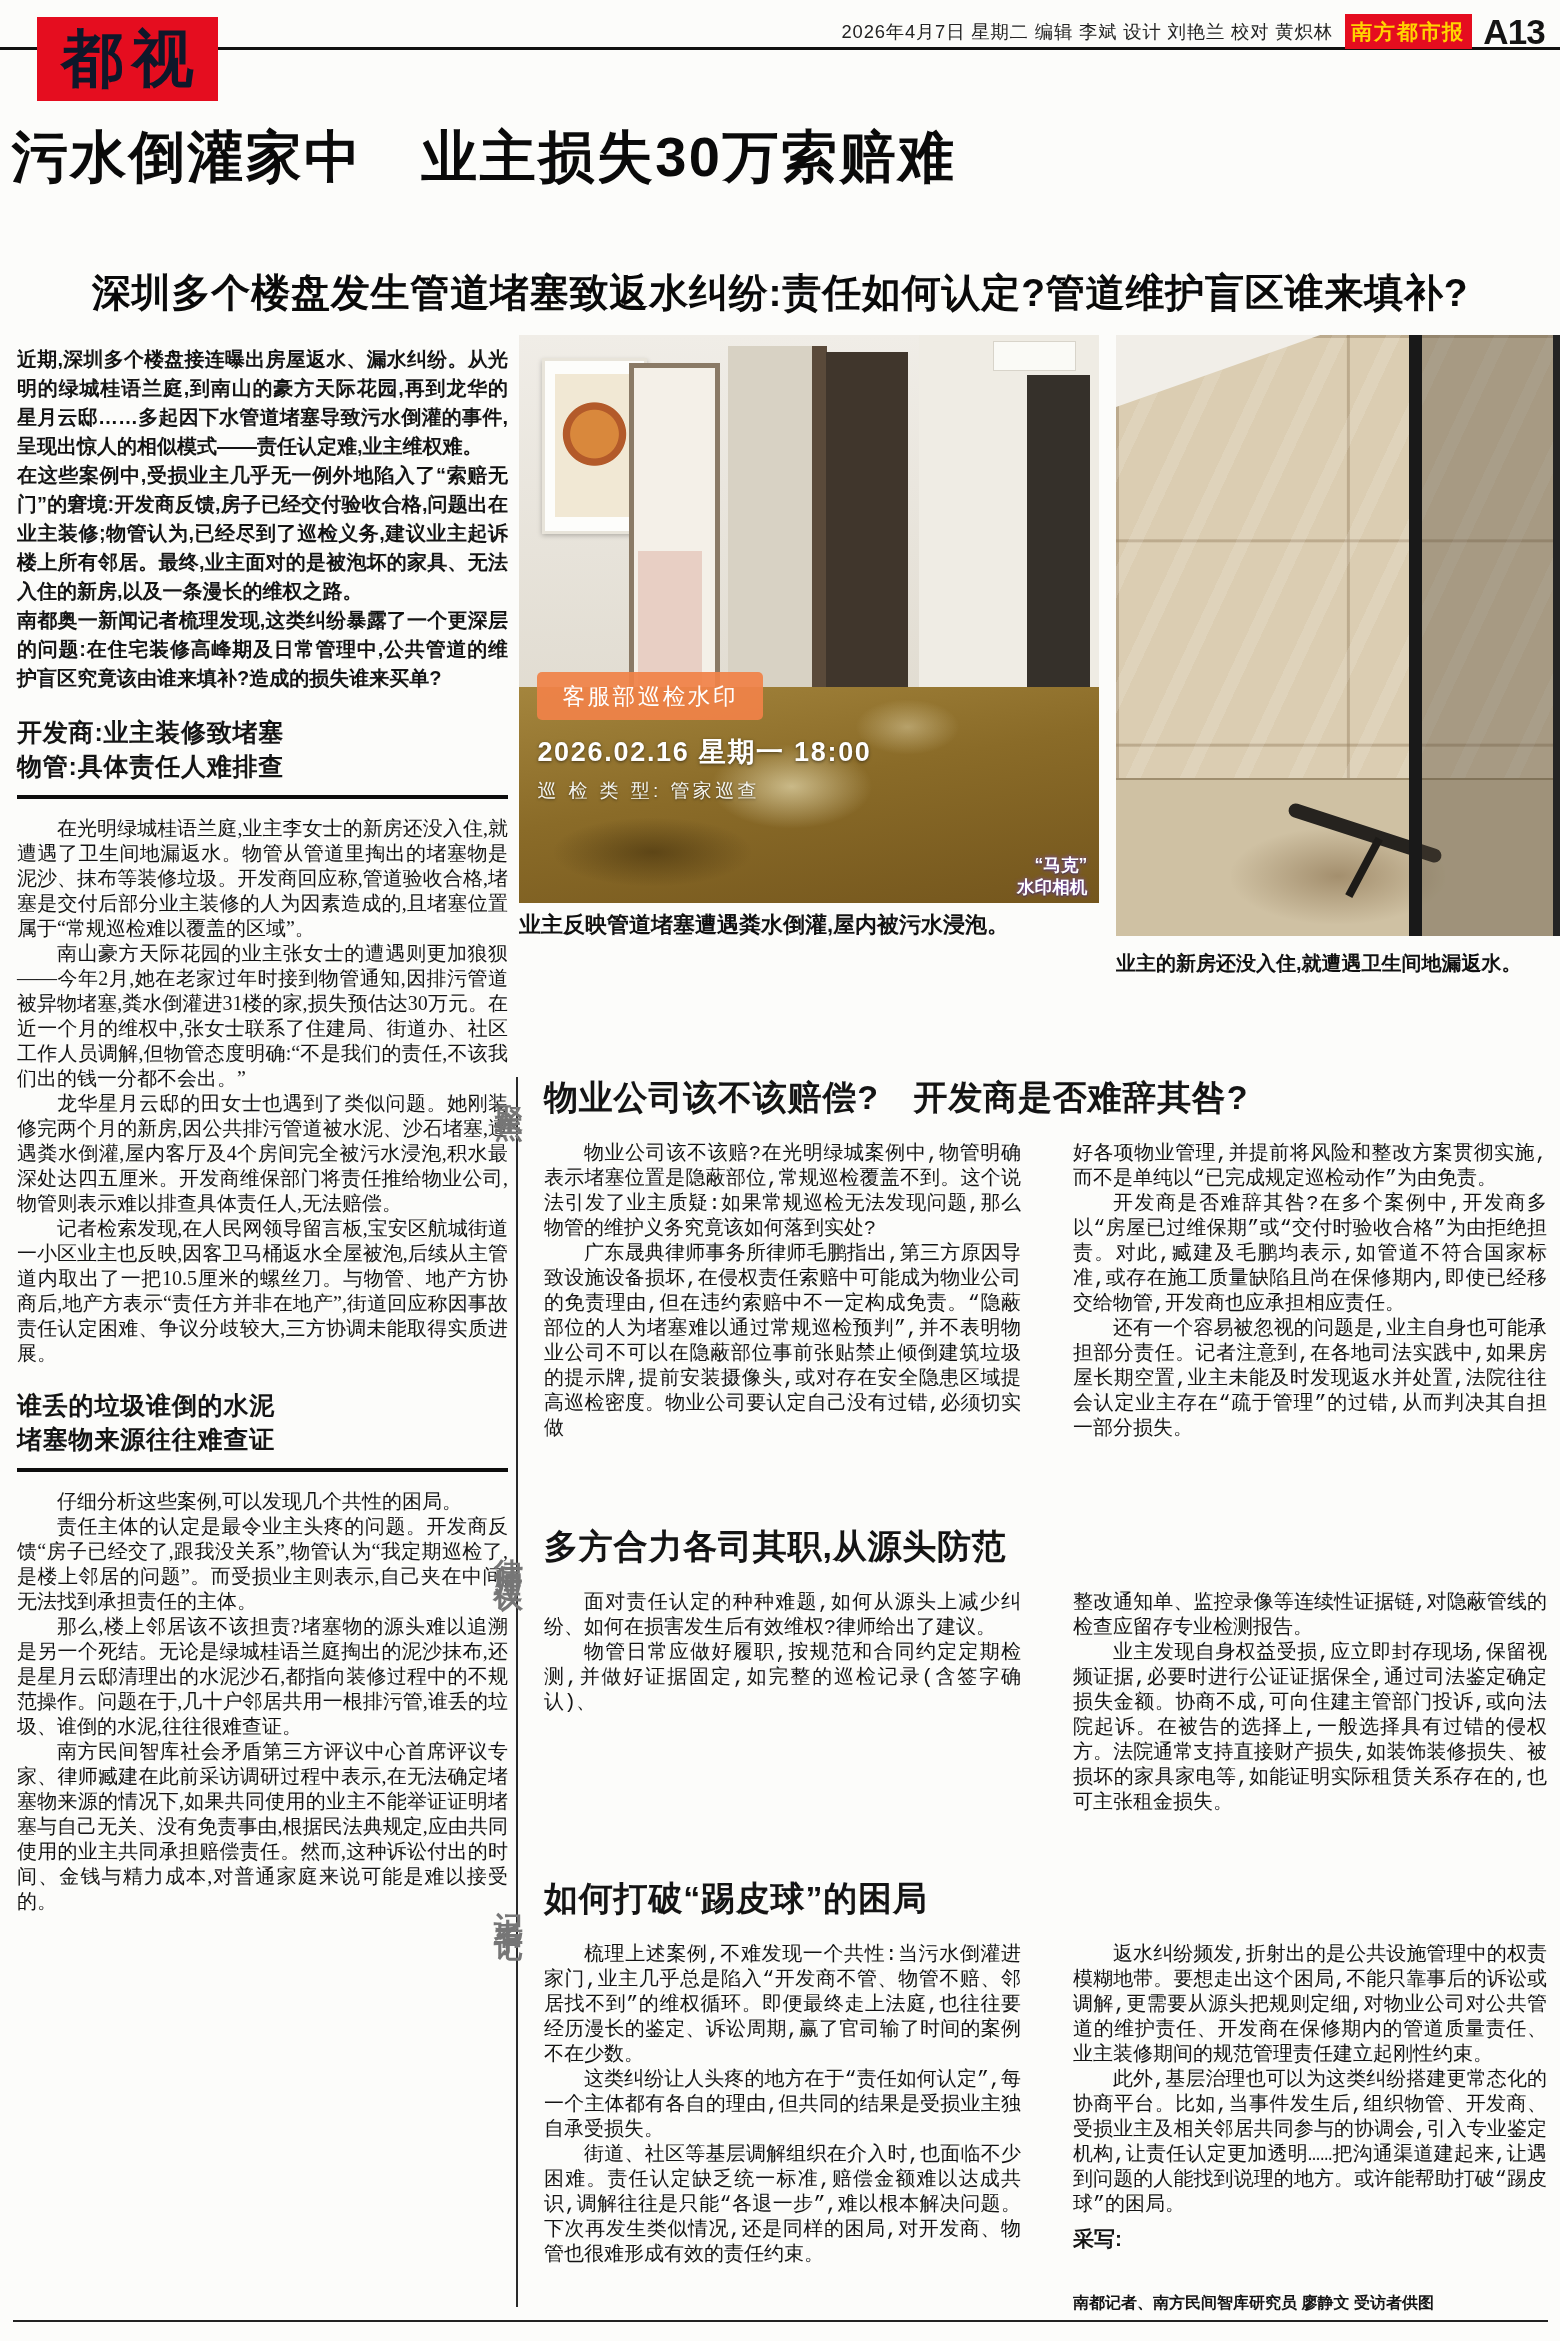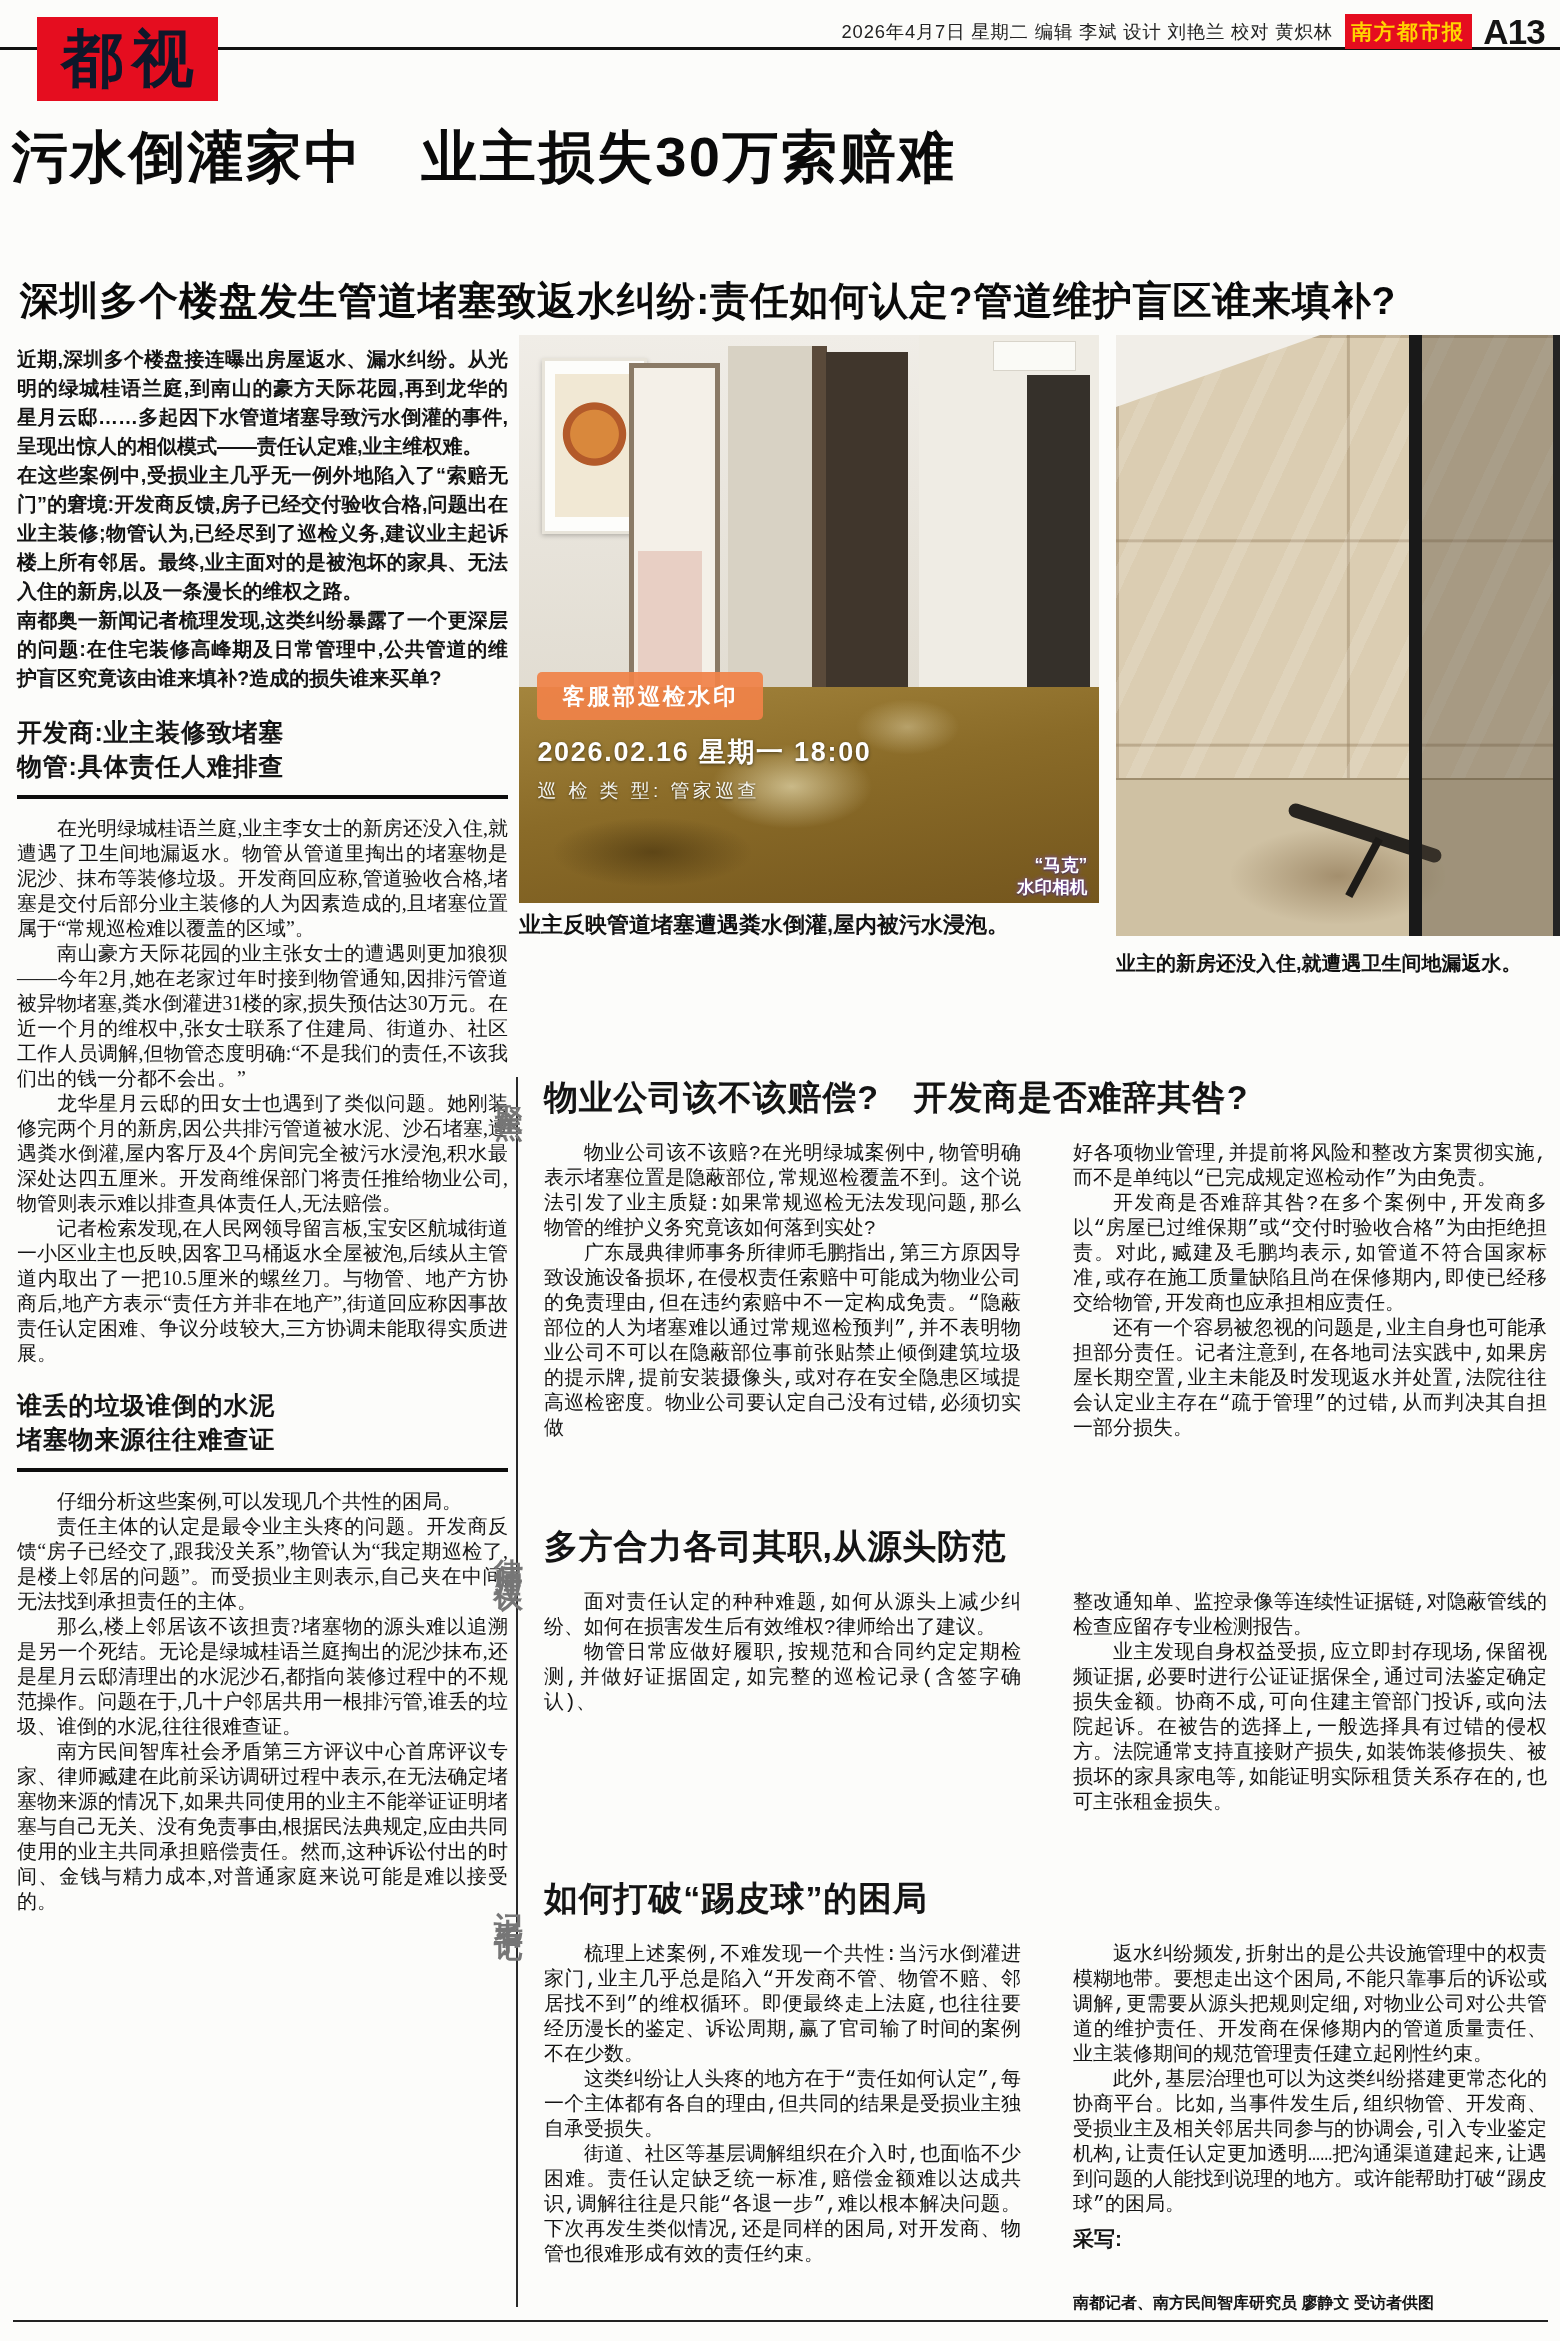--- a/index.html
+++ b/index.html
@@ -12,22 +12,22 @@
   .masthead span{color:#0f172a;font-size:62px;font-weight:900;letter-spacing:8.4px;line-height:1;
                  transform:translateX(4.2px);}
   .header-meta{position:absolute;right:15px;top:11.7px;display:flex;align-items:center;gap:11.7px;}
   .header-meta .date{font-size:18.4px;color:#222;letter-spacing:0.8px;}
   .header-meta .brand{background:#e50d1f;color:#ffd400;font-weight:900;font-size:21px;
                       padding:3.4px 6.7px;letter-spacing:1.7px;font-family:"Liberation Serif","DejaVu Serif",serif;}
   .header-meta .pageno{font-size:35px;font-weight:900;letter-spacing:-0.8px;}
   
   .headline{position:absolute;left:11.7px;top:126px;width:1537px;margin:0;font-size:56px;
             font-weight:900;letter-spacing:2.5px;white-space:nowrap;line-height:1.1;color:#0a0a0a;}
-  .subheadline{position:absolute;left:11.7px;top:266px;width:1537px;margin:8px;font-size:39px;
-               font-weight:700;letter-spacing:0.8px;white-space:nowrap;color:#0a0a0a;}
+  .subheadline{position:absolute;left:11.7px;top:266px;width:1537px;margin:0;font-size:39px;
+               font-weight:700;letter-spacing:0.8px;white-space:nowrap;color:#0a0a0a;text-align:center;}
   
   .left-col{position:absolute;left:17px;top:345px;width:491px;}
   .lede p{margin:0;font-size:20px;line-height:29px;font-weight:700;text-align:justify;}
   .sec-head{margin-top:22px;font-size:25px;line-height:34px;font-weight:900;letter-spacing:0.8px;}
   .sec-rule{height:4.2px;background:#0d0d0d;margin:11.7px 0 17px 0;}
   .bodytext p{margin:0;font-size:20px;line-height:25px;text-indent:2em;text-align:justify;
               font-family:"Liberation Serif","DejaVu Serif",serif;}
   
   figure{margin:0;position:absolute;overflow:hidden;background:#e6e0d4;}
   .photo1{left:519px;top:335px;width:580px;height:568px;}
@@ -50,21 +50,21 @@
   .p1-floor{left:0;right:0;bottom:0;height:38%;
             background:linear-gradient(170deg,#a4853d 0%,#8a6b28 45%,#74561d 100%);}
   .p1-glare{bottom:13%;left:33%;width:28%;height:15%;
             background:radial-gradient(ellipse,rgba(255,250,215,.55),transparent 70%);}
   .p1-glare2{bottom:26%;left:58%;width:18%;height:10%;
              background:radial-gradient(ellipse,rgba(255,250,220,.35),transparent 70%);}
   .p1-stain{left:6%;bottom:3%;width:34%;height:12%;
             background:radial-gradient(ellipse,rgba(55,38,8,.5),transparent 72%);}
   .wm{left:18.4px;bottom:99px;}
   .wm-badge{display:inline-block;background:rgba(240,130,72,.93);color:#fff;font-size:22.6px;
-            font-weight:700;padding:8.4px 25px;border-radius:5px;letter-spacing:2.5px;}
+            font-weight:400;padding:8.4px 25px;border-radius:5px;letter-spacing:2.5px;}
   .wm-date{color:#fff;font-size:27px;font-weight:700;margin-top:13.4px;
            text-shadow:0 0.8px 3.4px rgba(0,0,0,.55);letter-spacing:1.7px;}
   .wm-type{color:#f4f4ee;font-size:19px;margin-top:8.4px;letter-spacing:3.4px;
            text-shadow:0 0.8px 2.5px rgba(0,0,0,.5);}
   .wm-brand{right:11.7px;bottom:5px;color:#fff;font-size:17.6px;font-weight:700;text-align:right;
             line-height:22px;text-shadow:0 0 4.2px #7a4ae0,0 0.8px 1.7px rgba(0,0,0,.6);}
   
   .p2-base{inset:0;background:#dbcdb2;}
   .p2-grid{inset:0;background-image:
      linear-gradient(rgba(150,128,96,.45) 2.5px,transparent 2.5px),

